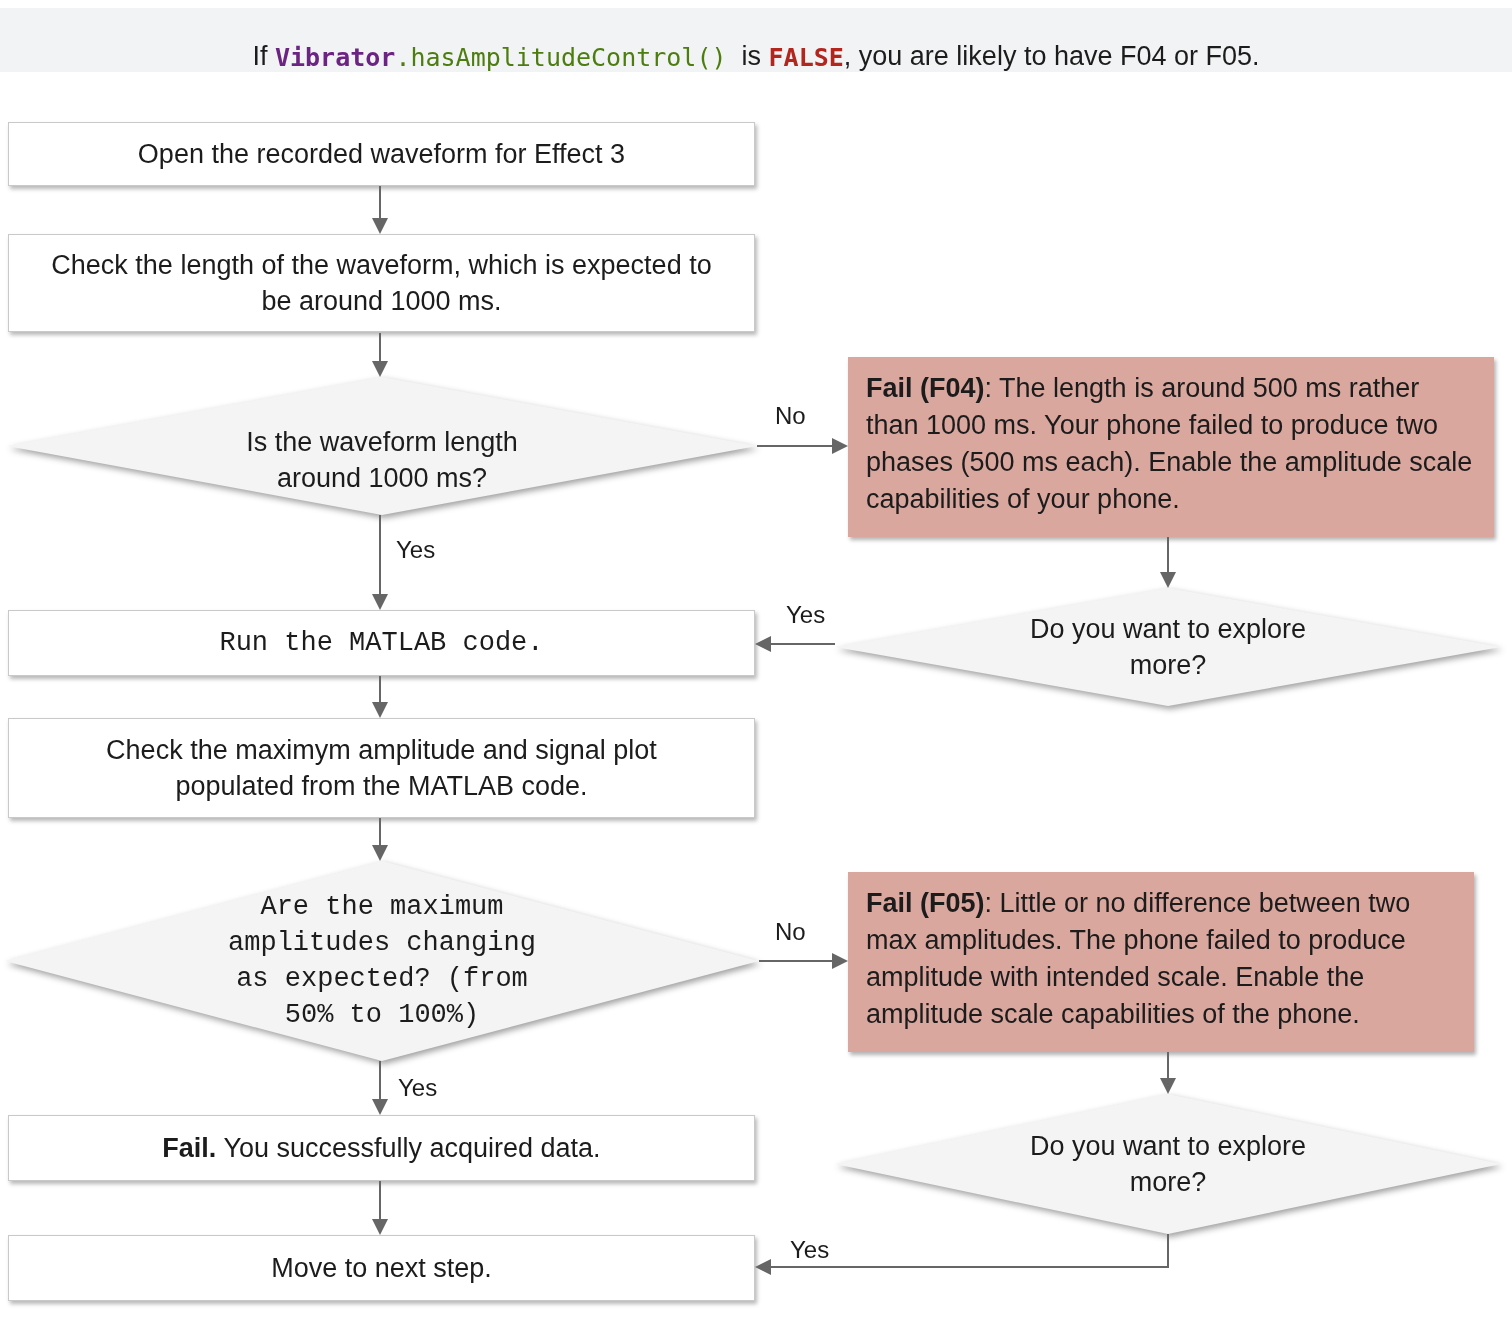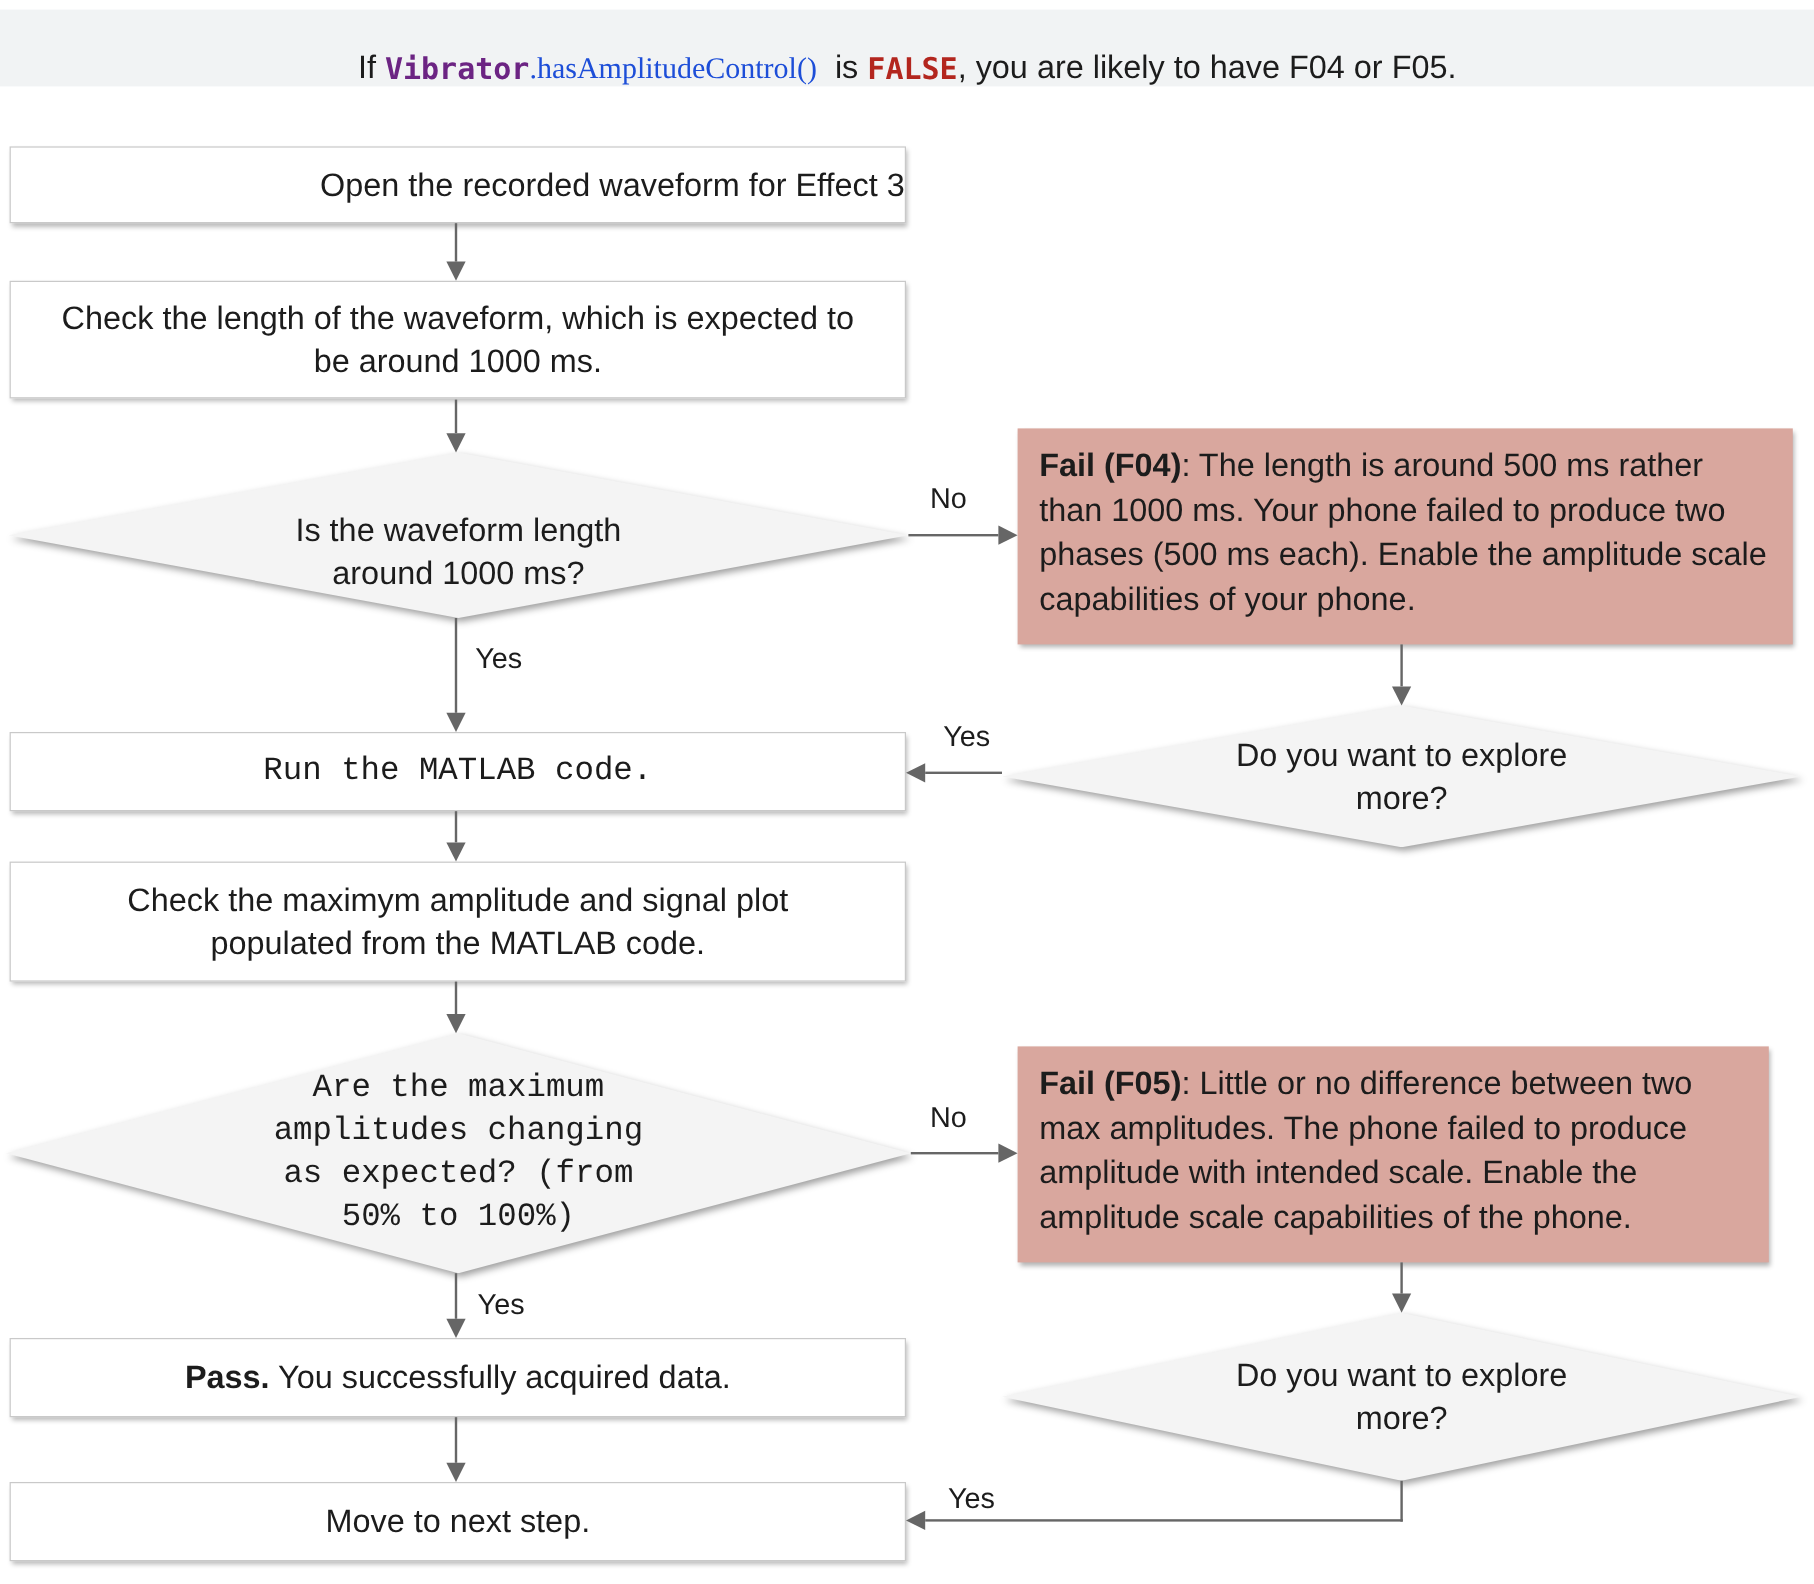--- a/index.html
+++ b/index.html
@@ -8,21 +8,21 @@
     font-family:"Liberation Sans",sans-serif;color:#1c1c1c;overflow:hidden;
   }
   
   .banner{
     position:absolute;left:0;top:8px;width:1512px;height:64px;
     background:#f1f3f4;display:flex;align-items:flex-end;justify-content:center;
     font-size:27px;white-space:pre;
   }
   .code{font-family:"DejaVu Sans Mono","Liberation Mono",monospace;font-size:25px;}
   .code-purple{color:#6c2483;font-weight:bold;}
-  .code-gray{color:#1d4ed8;font-family:Liberation Serif, serif;}
+  .code-gray{color:#4d7c0f;}
   .code-red{color:#b3261e;font-weight:bold;}
   
   .pbox{
     position:absolute;background:#ffffff;border:1.5px solid #c9c9c9;
     box-shadow:2px 3px 4px rgba(0,0,0,0.28);
     display:flex;align-items:center;justify-content:center;
     font-size:27px;line-height:36px;text-align:center;box-sizing:border-box;
   }
   
   .fbox{
@@ -50,21 +50,21 @@
   .head-left{border-top-width:8px;border-bottom-width:8px;border-right:16px solid #666666;border-left-width:0;}
   .elabel{position:absolute;font-size:24px;color:#1c1c1c;}
 </style>
 </head>
 <body>
 
 <div class="canvas">
 
   <div class="banner"><span>If </span><span class="code code-purple">Vibrator</span><span class="code code-gray">.hasAmplitudeControl()</span><span>  is </span><span class="code code-red">FALSE</span><span>, you are likely to have F04 or F05.</span></div>
 
-  <div class="pbox" style="left:8px;top:122px;width:747px;height:64px;justify-content:flex-end;">
+  <div class="pbox" style="left:8px;top:122px;width:747px;height:64px;">
     <span>Open the recorded waveform for Effect 3</span>
   </div>
 
   <div class="pbox" style="left:8px;top:234px;width:747px;height:98px;">
     <span style="max-width:690px;">Check the length of the waveform, which is expected to be around 1000 ms.</span>
   </div>
 
   <div class="dwrap" style="left:7px;top:377px;width:750px;height:138px;">
     <div class="dshape"></div>
     <div class="dtext" style="max-width:300px;margin-top:28px;">Is the waveform length around 1000 ms?</div>
@@ -77,21 +77,21 @@
   <div class="pbox" style="left:8px;top:718px;width:747px;height:100px;">
     <span style="max-width:620px;">Check the maximym amplitude and signal plot populated from the MATLAB code.</span>
   </div>
 
   <div class="dwrap" style="left:5px;top:861px;width:754px;height:200px;font-family:Liberation Mono, monospace;">
     <div class="dshape"></div>
     <div class="dtext" style="max-width:315px;">Are the maximum amplitudes changing as expected? (from 50% to 100%)</div>
   </div>
 
   <div class="pbox" style="left:8px;top:1115px;width:747px;height:66px;">
-    <span><span class="b">Pass.</span><span> You successfully acquired data.</span></span>
+    <span><span class="b">Fail.</span><span> You successfully acquired data.</span></span>
   </div>
 
   <div class="pbox" style="left:8px;top:1235px;width:747px;height:66px;">
     <span>Move to next step.</span>
   </div>
 
   <div class="fbox" style="left:848px;top:357px;width:646px;height:180px;">
     <span><span class="b">Fail (F04)</span><span>: The length is around 500 ms rather than 1000 ms. Your phone failed to produce two phases (500 ms each). Enable the amplitude scale capabilities of your phone.</span></span>
   </div>
 

